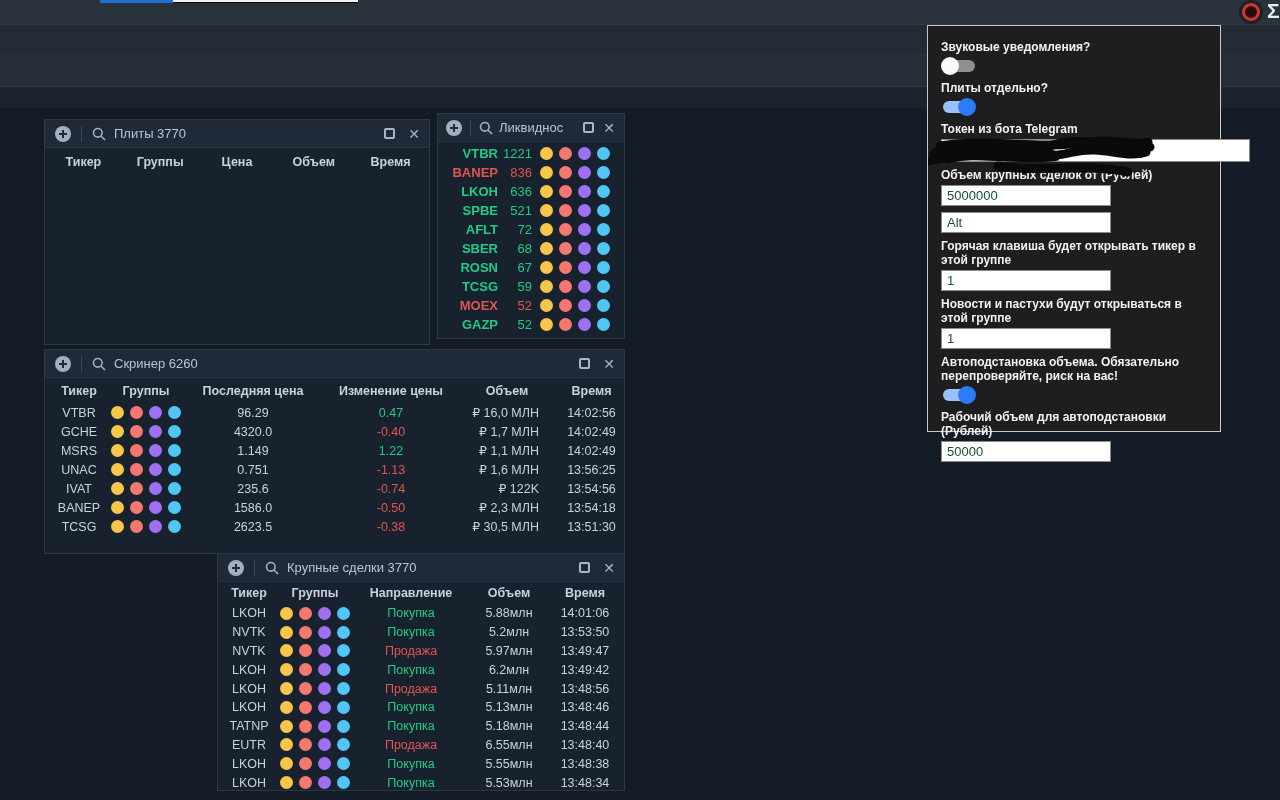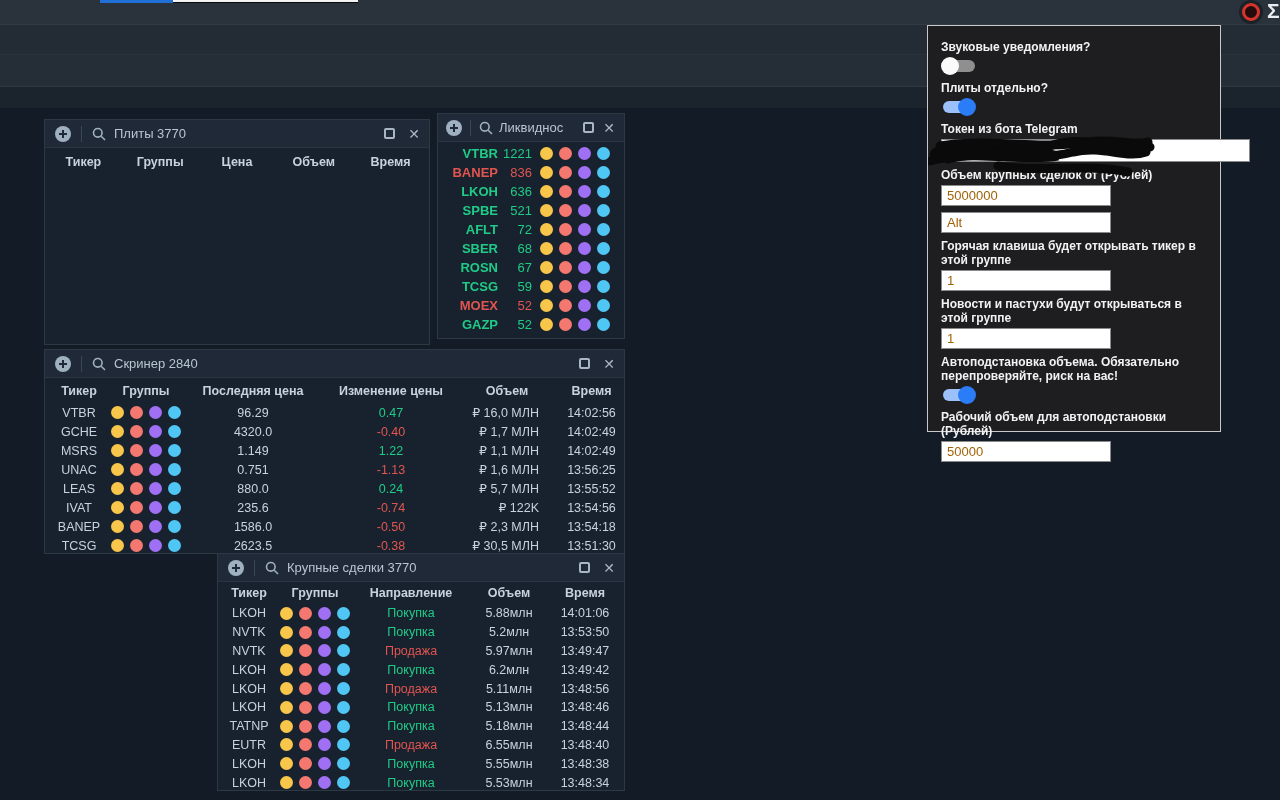--- a/index.html
+++ b/index.html
@@ -66,21 +66,21 @@
   .liq-dots { display:flex; gap:6px; }
 
   
   .settings {
     position:absolute; left:927px; top:25px; width:294px; height:407px;
     background:#1e1e20; border:1px solid #c9c9c9; padding:14px 14px 10px 13px;
   }
   .fgroup { margin-bottom:6px; }
   .flabel { font-size:12px; font-weight:600; color:#f2f2f2; line-height:14px; margin-bottom:3px; }
   .tinput {
-    display:block; height:21px; width:170px; background:#fff; color:#a16207;
+    display:block; height:21px; width:170px; background:#fff; color:#14532d;
     border:1px solid #8a8a8a; font-size:13px; padding:1px 5px;
     font-family:"Liberation Sans","DejaVu Sans",sans-serif;
   }
   .tinput.wide { width:309px; height:23px; }
   .input-wrap { position:relative; }
   .scribble { position:absolute; left:-13px; top:-7px; pointer-events:none; }
 
   .toggle { position:relative; width:38px; height:18px; cursor:pointer; margin-top:2px; }
   .toggle .track { position:absolute; left:2px; right:4px; top:3px; height:12px; border-radius:7px; }
   .toggle .knob { position:absolute; top:0; width:18px; height:18px; border-radius:50%; }
@@ -249,21 +249,21 @@
   </div>
 
   <div class="panel" id="panel-screener" style="left:44px; top:349px; width:581px; height:205px;">
     <div class="panel-header">
       <div class="plus-btn"></div>
       <div class="vdiv"></div>
       <svg class="search-svg" width="14" height="14" viewBox="0 0 14 14">
           <circle cx="5.8" cy="5.8" r="4.3" fill="none" stroke="#9fb0c0" stroke-width="1.6"></circle>
           <line x1="9.2" y1="9.2" x2="13" y2="13" stroke="#9fb0c0" stroke-width="1.6"></line>
         </svg>
-      <span class="panel-title">Скринер 2840</span>
+      <span class="panel-title">Скринер 6260</span>
       <span class="spacer"></span>
       <div class="max-btn"></div>
       <div class="close-btn">✕</div>
     </div>
     <div class="grid-row scr-grid scr-head" id="scr-cols">
         <div class="cell colhead">Тикер</div>
         <div class="cell colhead">Группы</div>
         <div class="cell colhead">Последняя цена</div>
         <div class="cell colhead">Изменение цены</div>
         <div class="cell colhead">Объем</div>
@@ -322,35 +322,20 @@
               <span class="dot" style="background: rgb(247, 198, 75);"></span>
               <span class="dot" style="background: rgb(244, 120, 111);"></span>
               <span class="dot" style="background: rgb(160, 112, 244);"></span>
               <span class="dot" style="background: rgb(80, 198, 244);"></span>
             </div>
           </div>
           <div class="cell">0.751</div>
           <div class="cell red">-1.13</div>
           <div class="cell right" style="padding-right: 20px;">₽ 1,6 МЛН</div>
           <div class="cell">13:56:25</div>
-        </div>
-        <div class="grid-row scr-grid scr-row">
-          <div class="cell">LEAS</div>
-          <div class="cell">
-            <div class="dots">
-              <span class="dot" style="background: rgb(247, 198, 75);"></span>
-              <span class="dot" style="background: rgb(244, 120, 111);"></span>
-              <span class="dot" style="background: rgb(160, 112, 244);"></span>
-              <span class="dot" style="background: rgb(80, 198, 244);"></span>
-            </div>
-          </div>
-          <div class="cell">880.0</div>
-          <div class="cell green">0.24</div>
-          <div class="cell right" style="padding-right: 20px;">₽ 5,7 МЛН</div>
-          <div class="cell">13:55:52</div>
         </div>
         <div class="grid-row scr-grid scr-row">
           <div class="cell">IVAT</div>
           <div class="cell">
             <div class="dots">
               <span class="dot" style="background: rgb(247, 198, 75);"></span>
               <span class="dot" style="background: rgb(244, 120, 111);"></span>
               <span class="dot" style="background: rgb(160, 112, 244);"></span>
               <span class="dot" style="background: rgb(80, 198, 244);"></span>
             </div>

